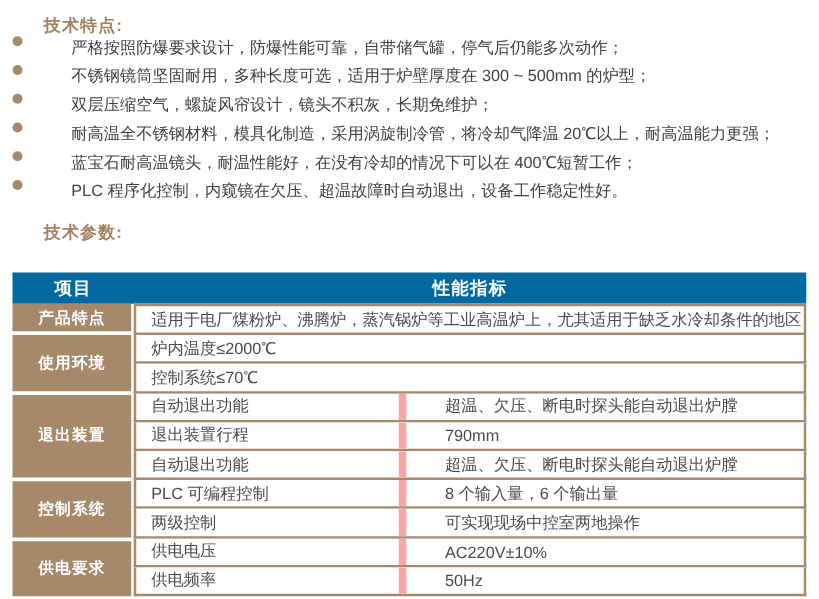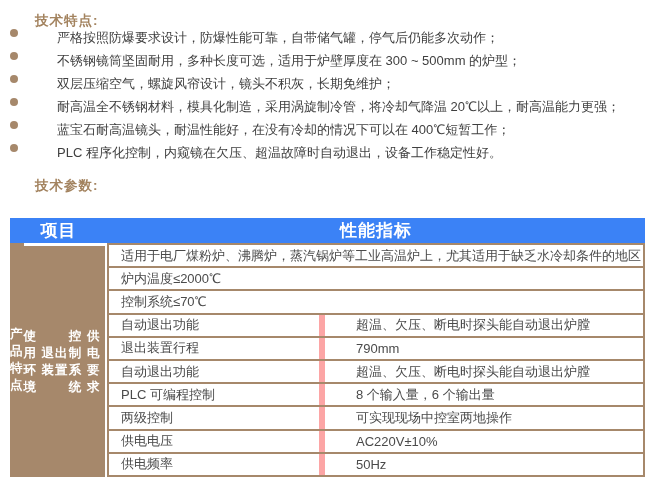--- a/index.html
+++ b/index.html
@@ -55,24 +55,24 @@
   .spec-table {
     position: absolute;
     left: 10px;
     top: 218px;
     width: 635px;
     height: 259px;
   }
   .thead {
     display: flex;
     height: 25px;
-    background: #3b82f6;
+    background: #0369a1;
     color: #ffffff;
     font-weight: bold;
-    font-size: 17px;
+    font-size: 14px;
   }
   .th-item {
     width: 97px;
     display: flex;
     align-items: center;
     justify-content: center;
     letter-spacing: 1px;
   }
   .th-ind {
     flex: 1;
@@ -82,20 +82,21 @@
     letter-spacing: 1px;
   }
   .tbody {
     display: flex;
     height: 234px;
   }
   .cat-col {
     width: 95px;
     margin-right: 2px;
     display: flex;
+    flex-direction: column;
   }
   .cat {
     flex-basis: 0;
     background: #a6886b;
     color: #ffffff;
     font-weight: bold;
     font-size: 12.5px;
     display: flex;
     align-items: center;
     justify-content: center;

